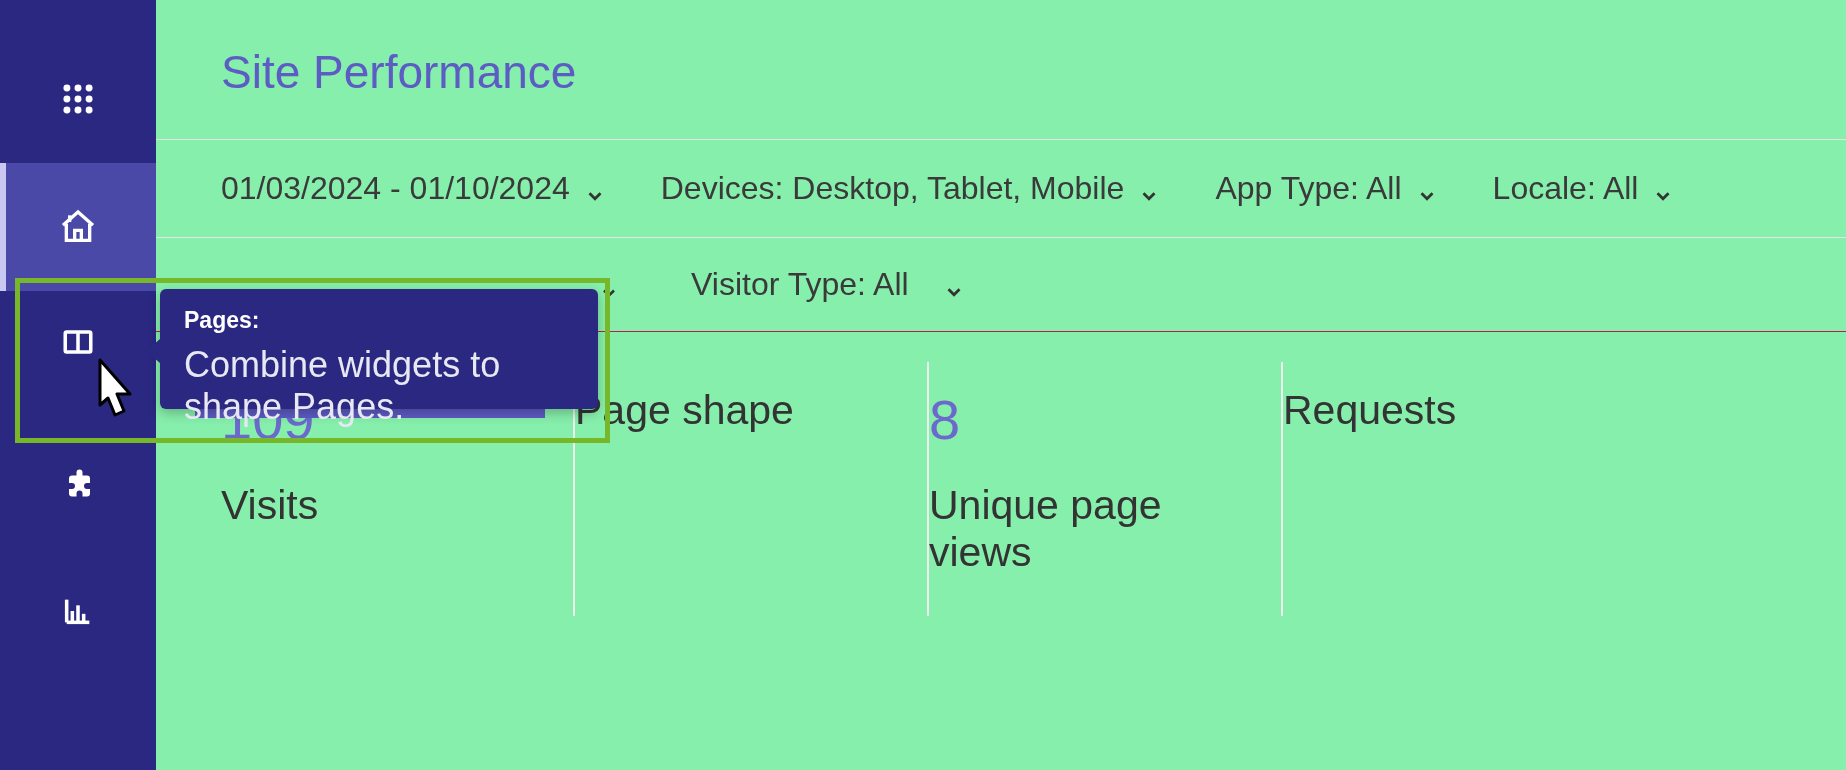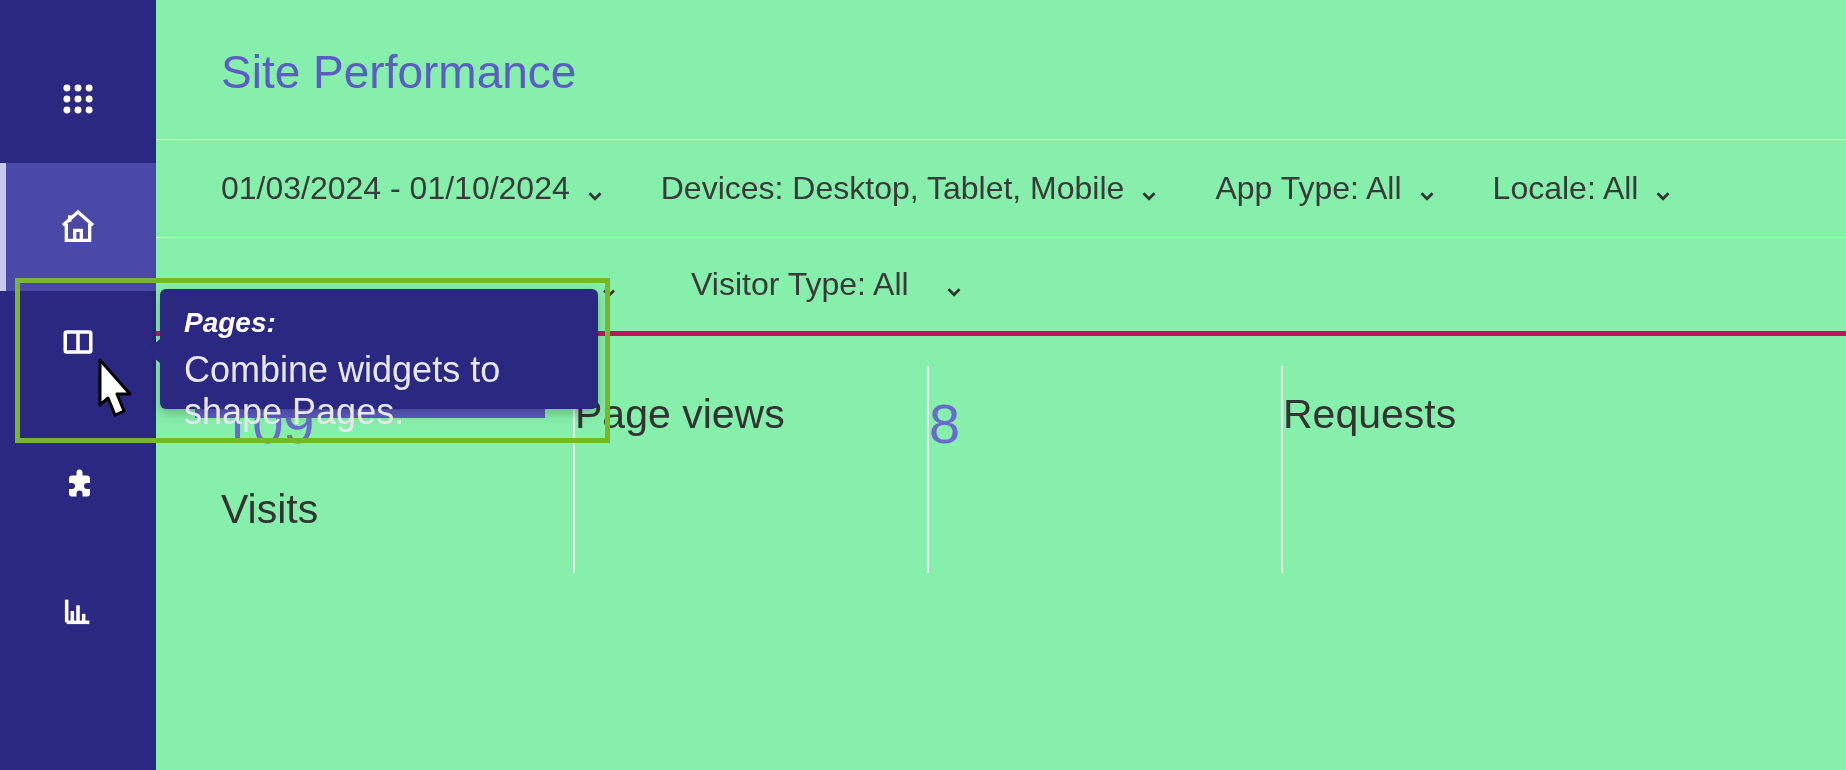--- a/index.html
+++ b/index.html
@@ -57,21 +57,21 @@
     padding: 30px 0 30px 65px;
     border-bottom: 1px solid #e3e3ea;
     gap: 55px;
     font-size: 32px;
     color: #3a3a3a;
   }
   .filter-row2 {
     display: flex;
     align-items: center;
     padding: 28px 0 28px 65px;
-    border-bottom: 5px solid #be185d;
+    border-bottom: 1px solid #be185d;
     gap: 60px;
     font-size: 32px;
     color: #3a3a3a;
     position: relative;
   }
   .filter-item { display: flex; align-items: center; gap: 14px; cursor: pointer; }
   .chevron { width: 22px; height: 22px; }
 
   
   .metrics {
@@ -122,21 +122,21 @@
   }
   .tooltip-box::before {
     content: "";
     position: absolute;
     left: -14px;
     top: 50px;
     border-top: 12px solid transparent;
     border-bottom: 12px solid transparent;
     border-right: 14px solid #2a2880;
   }
-  .tooltip-title { font-size: 28px; font-weight: 600; margin-bottom: 10px; font-style: italic; }
+  .tooltip-title { font-size: 23px; font-weight: 600; margin-bottom: 10px; }
   .tooltip-desc { font-size: 36px; font-weight: 300; color: #e8e8f5; }
 
   
   .active-tab-indicator {
     position: absolute;
     left: 195px;
     top: 408px;
     width: 350px;
     height: 10px;
     background: #5d5bc4;
@@ -273,24 +273,25 @@
         </span>
       </div>
     </div>
 
     <div class="metrics">
       <div class="metric-card">
         <div class="metric-value">109</div>
         <div class="metric-label">Visits</div>
       </div>
       <div class="metric-card">
-        <div class="metric-label">Page views</div>
+        <div class="metric-label">Page shape</div>
       </div>
       <div class="metric-card">
         <div class="metric-value">8</div>
+        <div class="metric-label">Unique page views</div>
       </div>
       <div class="metric-card">
         <div class="metric-label">Requests</div>
       </div>
     </div>
   </div>
 
   <div class="active-tab-indicator"></div>
 
   <div class="tooltip-box">

